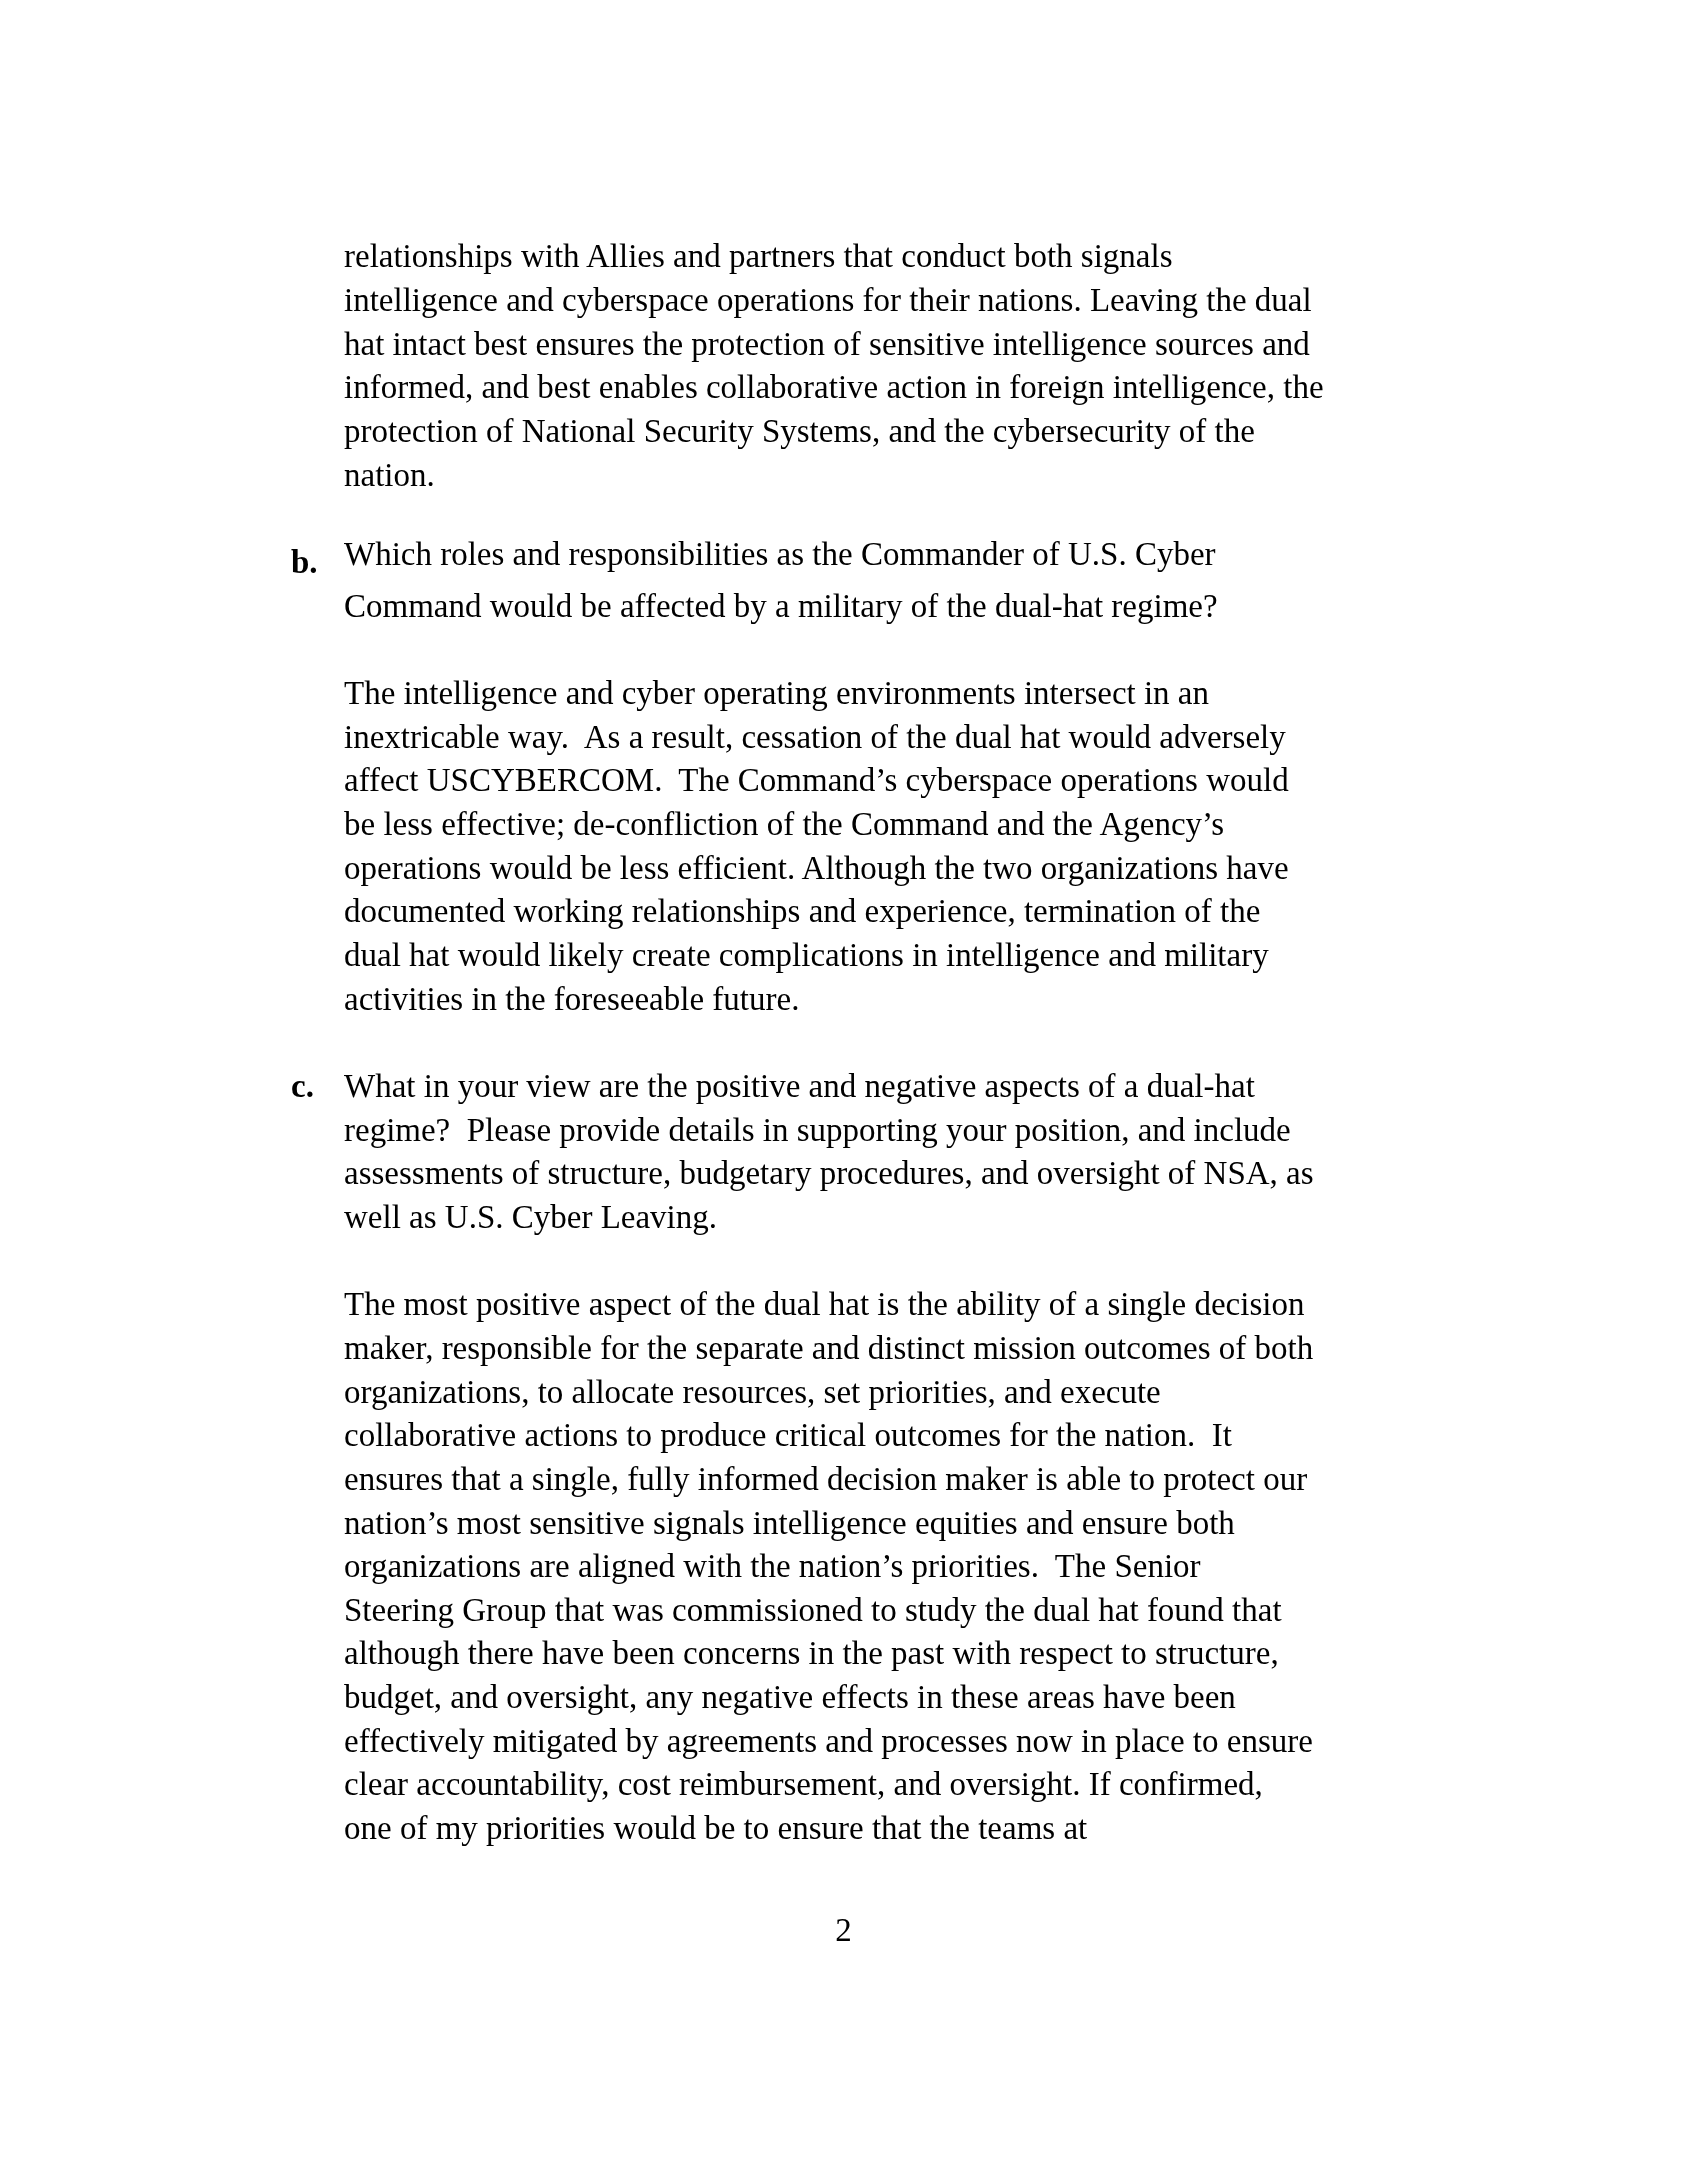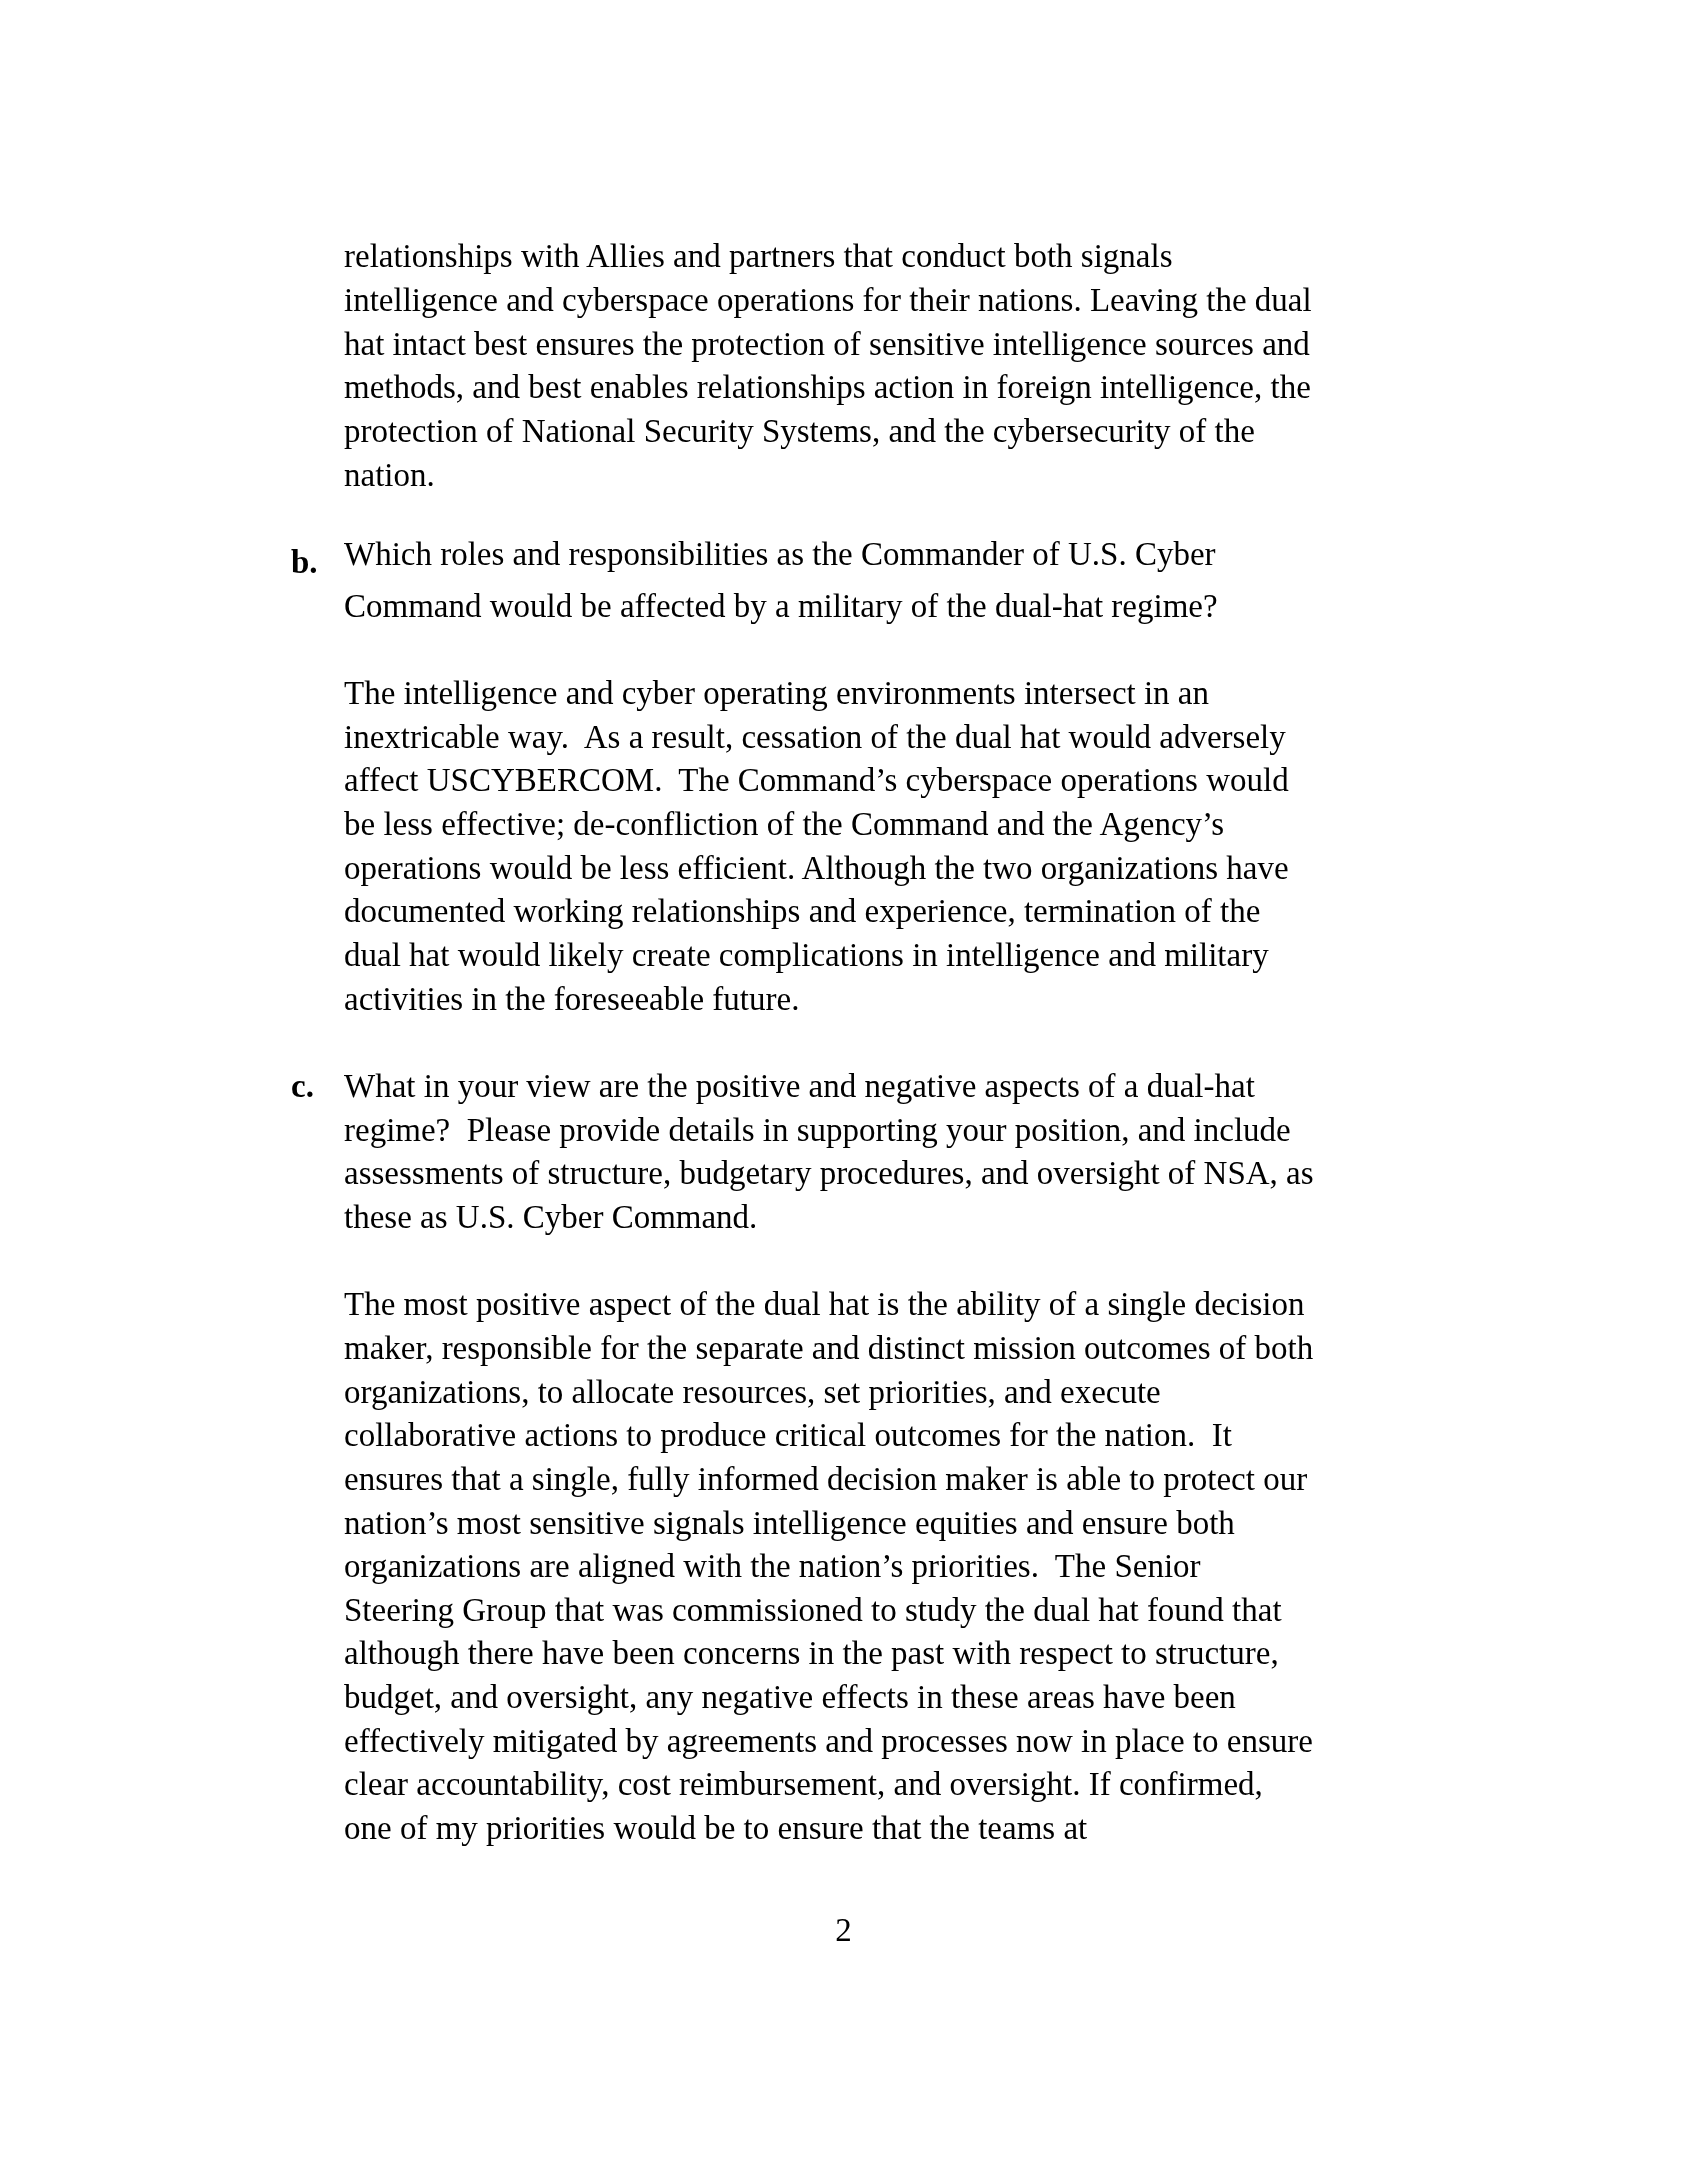--- a/index.html
+++ b/index.html
@@ -52,21 +52,21 @@
 </style>
 </head>
 <body>
 
 <div class="page">
 
   <div>
     <div class="line" style="top:234px">relationships with Allies and partners that conduct both signals</div>
     <div class="line" style="top:278px">intelligence and cyberspace operations for their nations. Leaving the dual</div>
     <div class="line" style="top:322px">hat intact best ensures the protection of sensitive intelligence sources and</div>
-    <div class="line" style="top:365px">methods, and best enables relationships action in foreign intelligence, the</div>
+    <div class="line" style="top:365px">informed, and best enables collaborative action in foreign intelligence, the</div>
     <div class="line" style="top:409px">protection of National Security Systems, and the cybersecurity of the</div>
     <div class="line" style="top:453px">nation.</div>
   </div>
 
   <div>
     <div class="label" style="top:540px">b.</div>
     <div class="line" style="top:532px">Which roles and responsibilities as the Commander of U.S. Cyber</div>
     <div class="line" style="top:584px">Command would be affected by a military of the dual-hat regime?</div>
   </div>
 
@@ -79,21 +79,21 @@
     <div class="line" style="top:889px">documented working relationships and experience, termination of the</div>
     <div class="line" style="top:933px">dual hat would likely create complications in intelligence and military</div>
     <div class="line" style="top:977px">activities in the foreseeable future.</div>
   </div>
 
   <div>
     <div class="label" style="top:1064px">c.</div>
     <div class="line" style="top:1064px">What in your view are the positive and negative aspects of a dual-hat</div>
     <div class="line" style="top:1108px">regime?  Please provide details in supporting your position, and include</div>
     <div class="line" style="top:1151px">assessments of structure, budgetary procedures, and oversight of NSA, as</div>
-    <div class="line" style="top:1195px">these as U.S. Cyber Command.</div>
+    <div class="line" style="top:1195px">well as U.S. Cyber Leaving.</div>
   </div>
 
   <div>
     <div class="line" style="top:1282px">The most positive aspect of the dual hat is the ability of a single decision</div>
     <div class="line" style="top:1326px">maker, responsible for the separate and distinct mission outcomes of both</div>
     <div class="line" style="top:1370px">organizations, to allocate resources, set priorities, and execute</div>
     <div class="line" style="top:1413px">collaborative actions to produce critical outcomes for the nation.  It</div>
     <div class="line" style="top:1457px">ensures that a single, fully informed decision maker is able to protect our</div>
     <div class="line" style="top:1501px">nation’s most sensitive signals intelligence equities and ensure both</div>
     <div class="line" style="top:1544px">organizations are aligned with the nation’s priorities.  The Senior</div>

